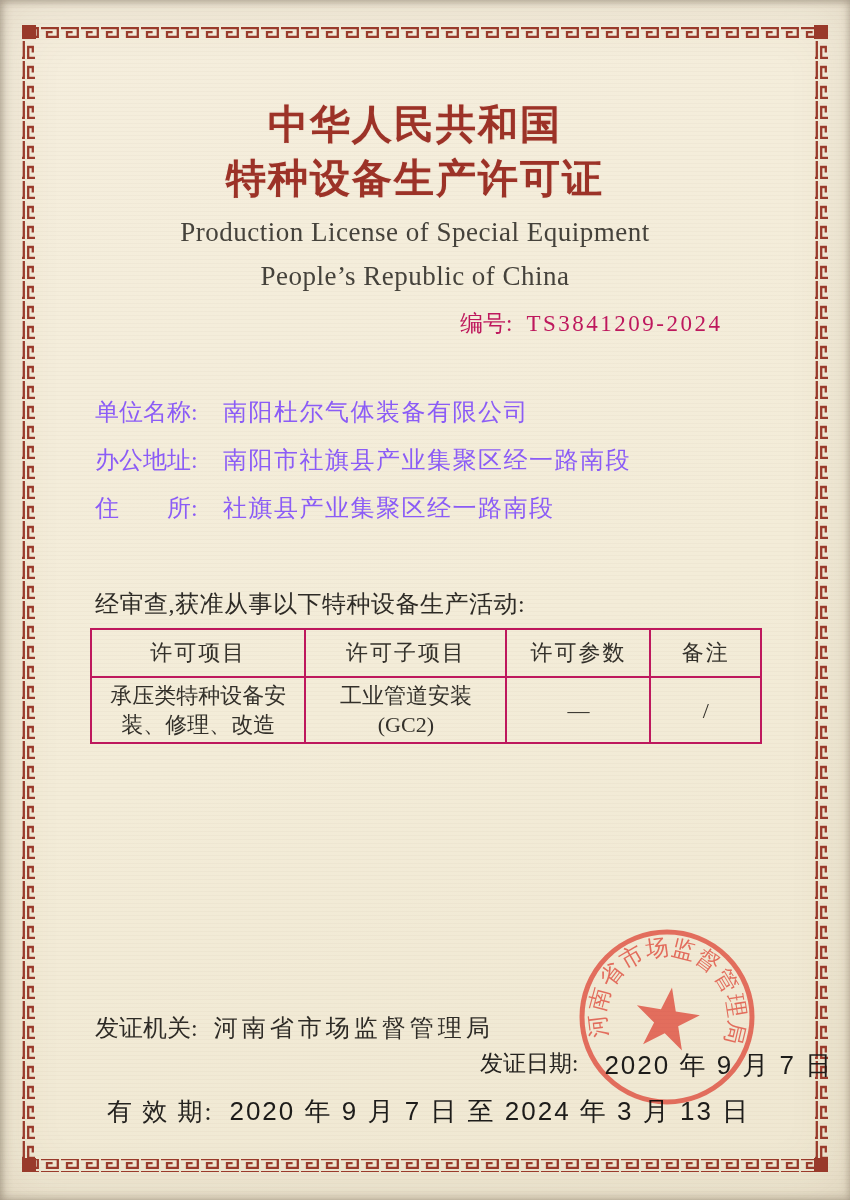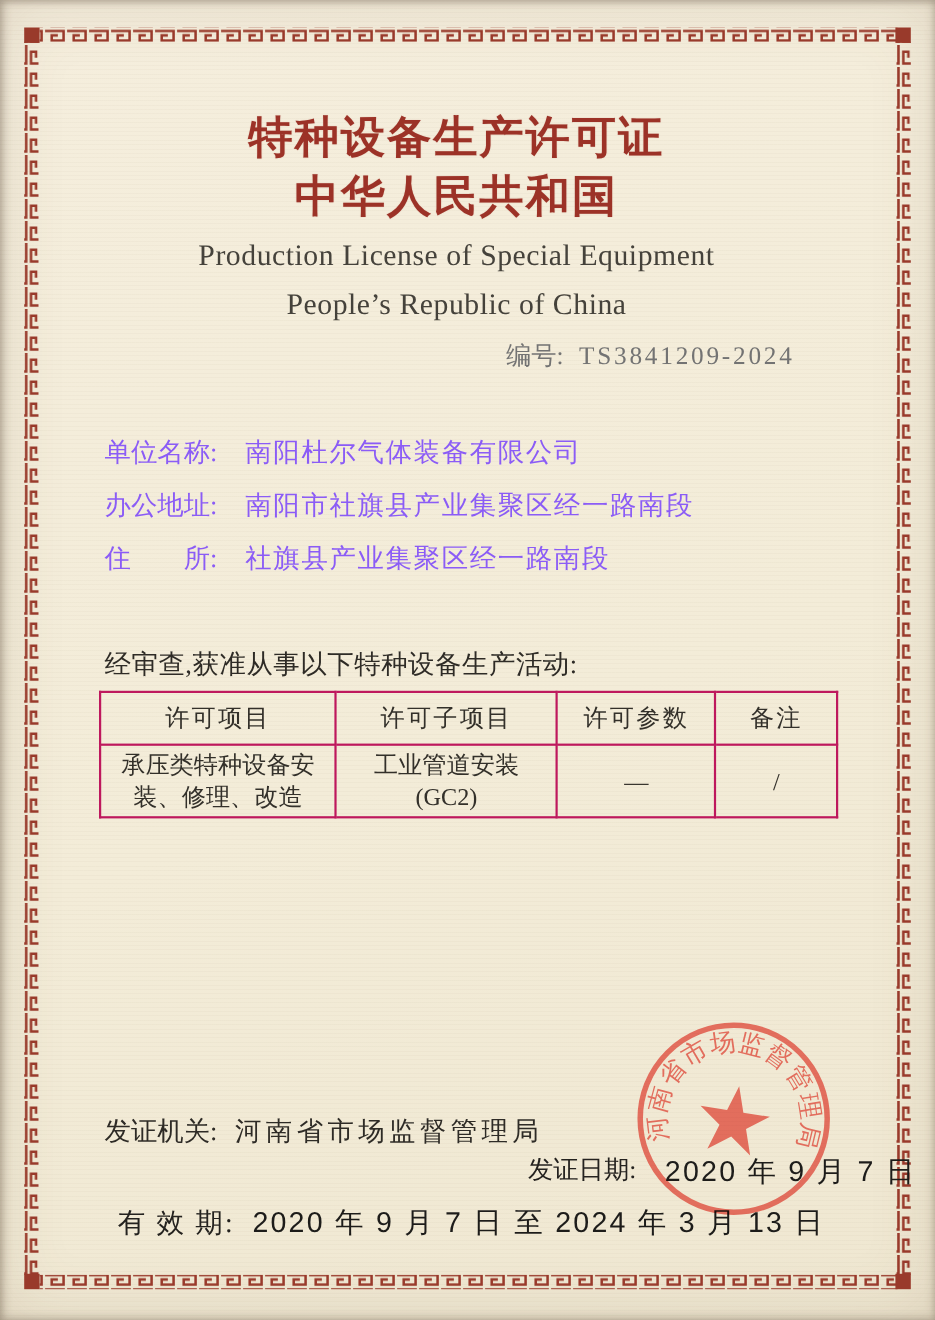--- a/index.html
+++ b/index.html
@@ -21,21 +21,21 @@
                inset -3px -3px 8px rgba(70,55,40,.12);
   }
   .border-svg{position:absolute;inset:0;z-index:2;}
   .content{position:absolute;inset:0;z-index:3;}
 
   .title-block{position:absolute;top:98px;left:0;width:830px;text-align:center;color:#9c3227;}
   .title-cn{font-weight:bold;font-size:40px;line-height:54px;letter-spacing:2px;margin:0;
             text-shadow:0 0 1px rgba(156,50,39,.35);}
   .title-en{font-size:27px;line-height:35px;color:#45423b;letter-spacing:.5px;margin-top:9px;}
 
-  .license-no{position:absolute;top:308px;left:460px;font-size:23px;color:#737373;display:flex;gap:14px;align-items:baseline;}
+  .license-no{position:absolute;top:308px;left:460px;font-size:23px;color:#be185d;display:flex;gap:14px;align-items:baseline;}
   .license-no .num{letter-spacing:2.5px;text-align:right;}
 
   .fields{position:absolute;top:400px;left:95px;font-size:24px;color:#8b5cf6;}
   .field{display:flex;margin-bottom:23px;line-height:25px;}
   .field .flabel{width:128px;flex:0 0 128px;}
   .field .fvalue{letter-spacing:1.5px;}
 
   .approval-note{position:absolute;top:588px;left:95px;font-size:24px;color:#2e2b26;letter-spacing:.5px;}
 
   table.license-table{
@@ -85,22 +85,22 @@
   <rect x="815" y="38" width="13" height="1122" fill="url(#meanderV)"></rect>
   <rect x="22" y="25" width="14" height="14" fill="#993a2b"></rect>
   <rect x="814" y="25" width="14" height="14" fill="#993a2b"></rect>
   <rect x="22" y="1158" width="14" height="14" fill="#993a2b"></rect>
   <rect x="814" y="1158" width="14" height="14" fill="#993a2b"></rect>
 </svg>
 
 <div class="content">
 
   <div class="title-block">
+    <div class="title-cn">中华人民共和国</div>
     <div class="title-cn">特种设备生产许可证</div>
-    <div class="title-cn">中华人民共和国</div>
     <div class="title-en">Production License of Special Equipment</div>
     <div class="title-en">People’s Republic of China</div>
   </div>
 
   <div class="license-no">
     <span>编号:</span>
     <span class="num">TS3841209-2024</span>
   </div>
 
   <div class="fields">

